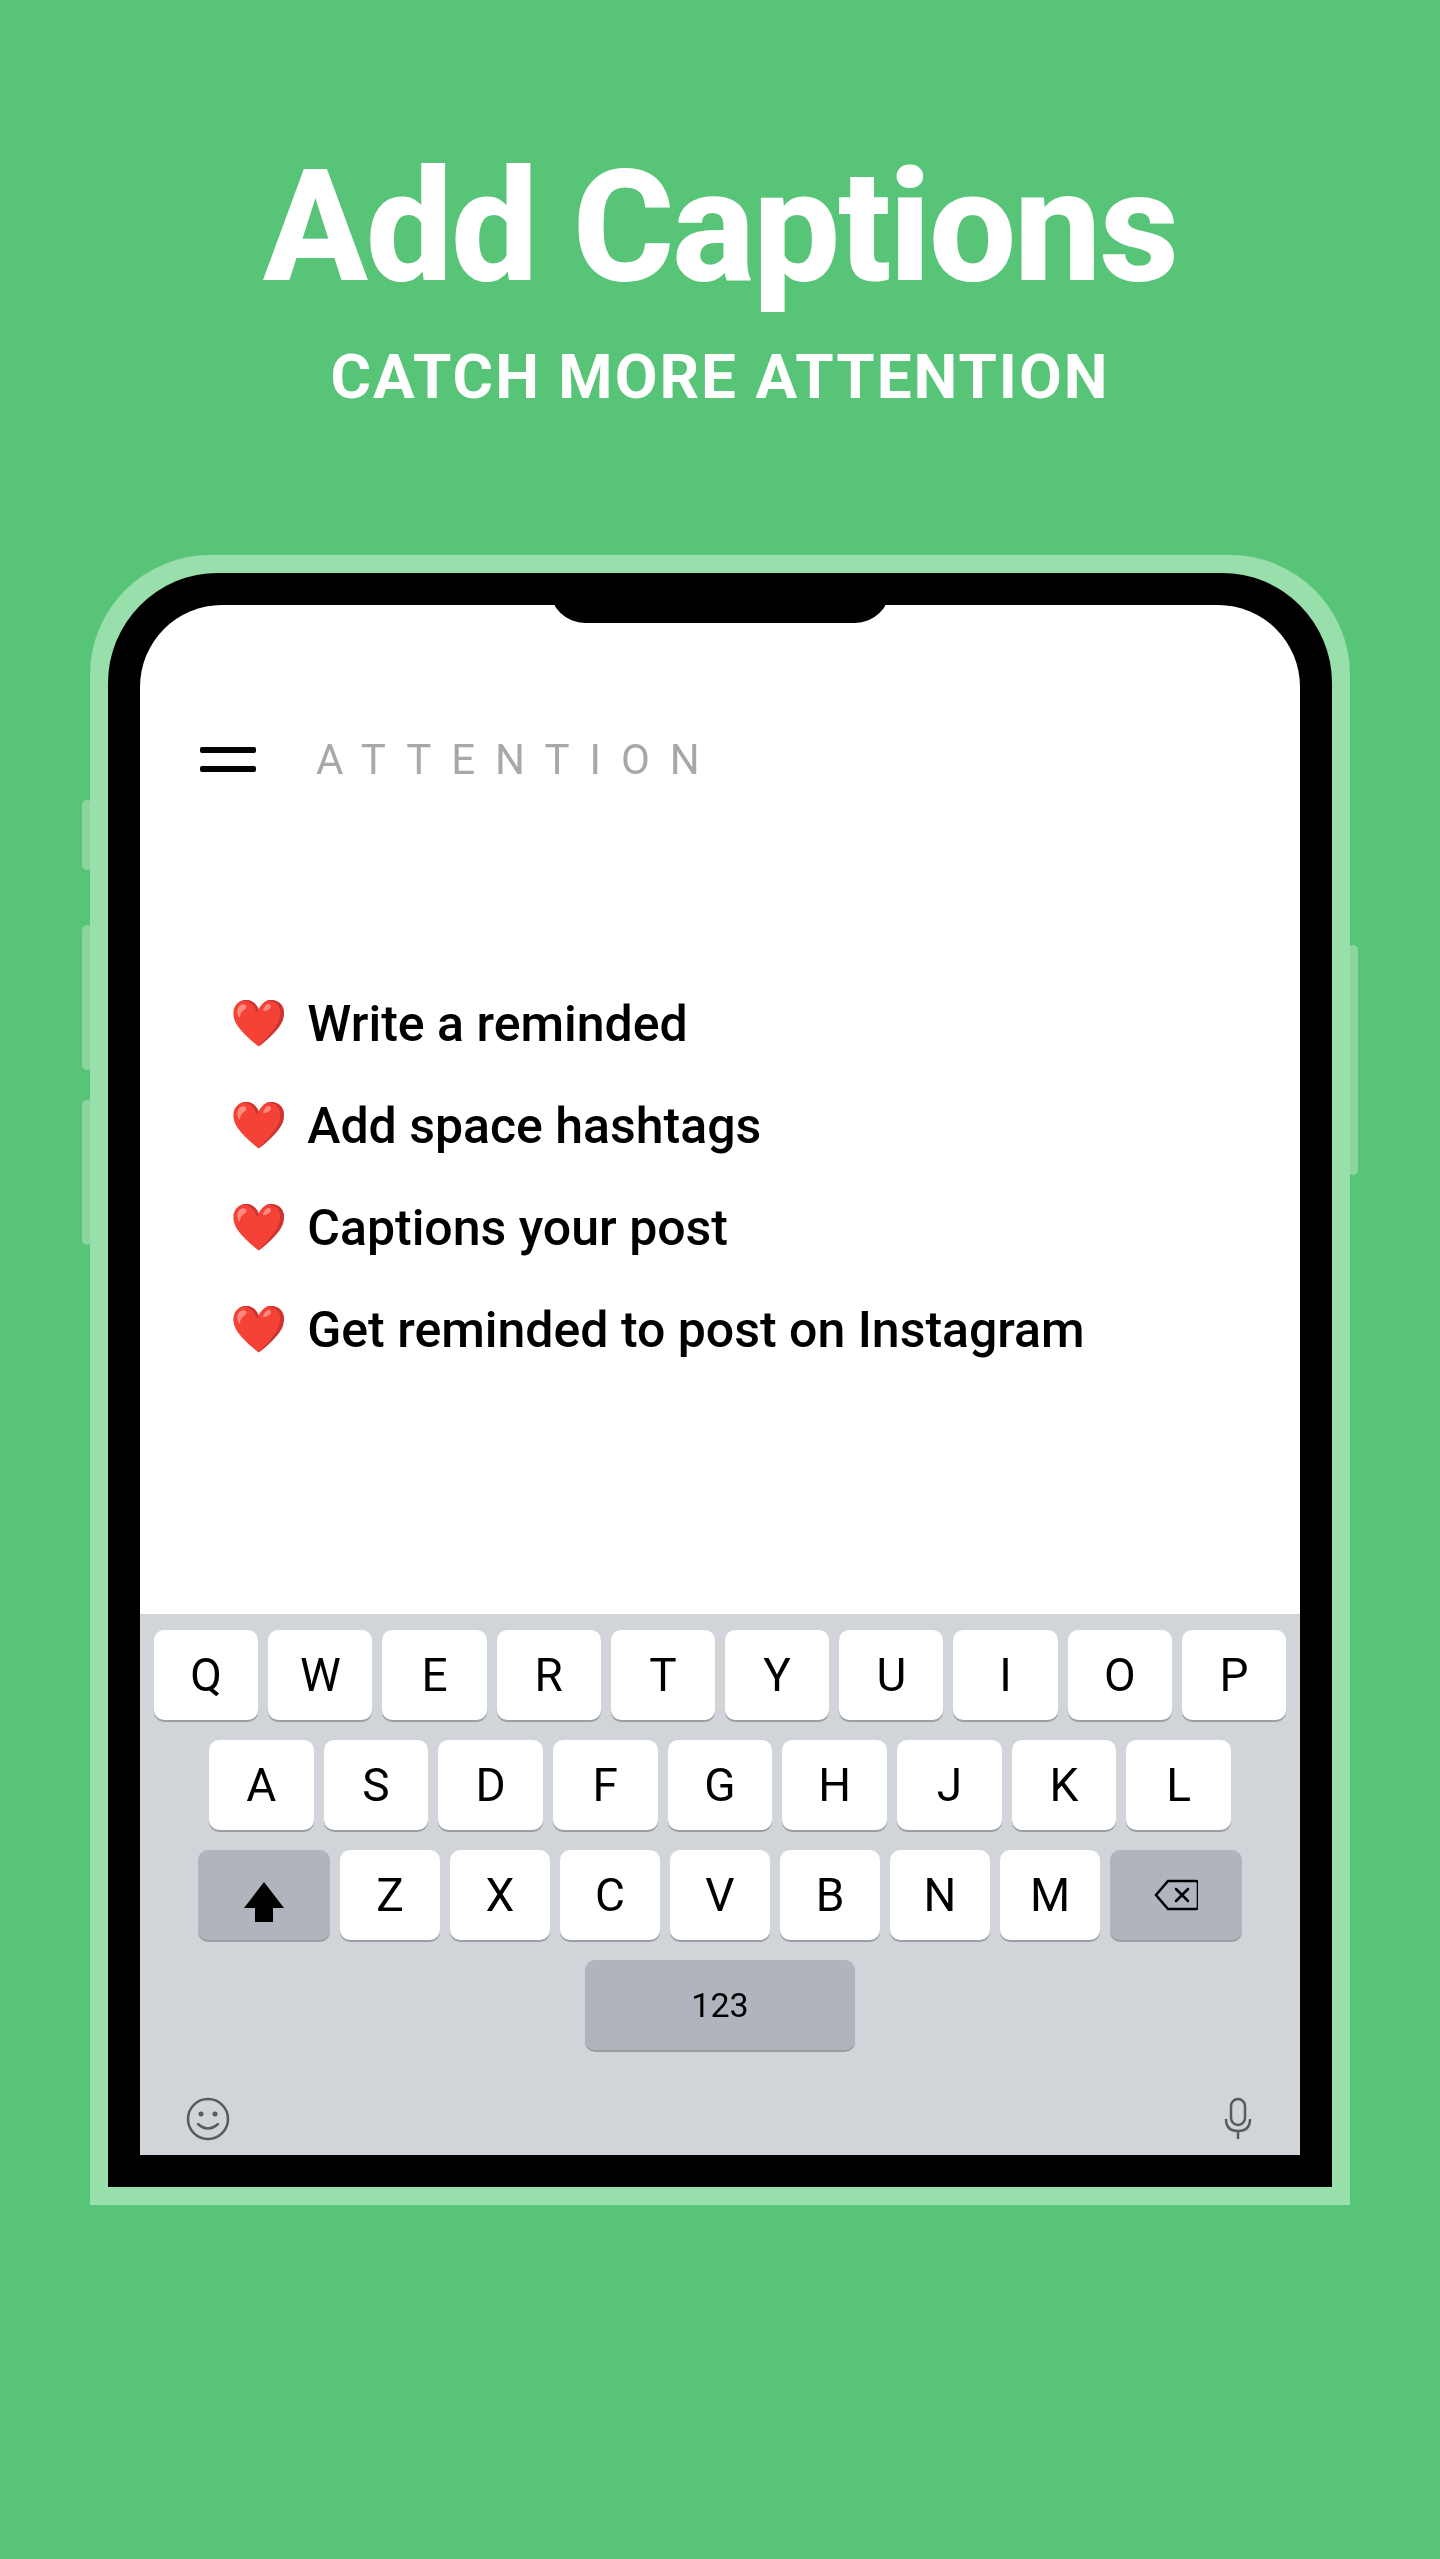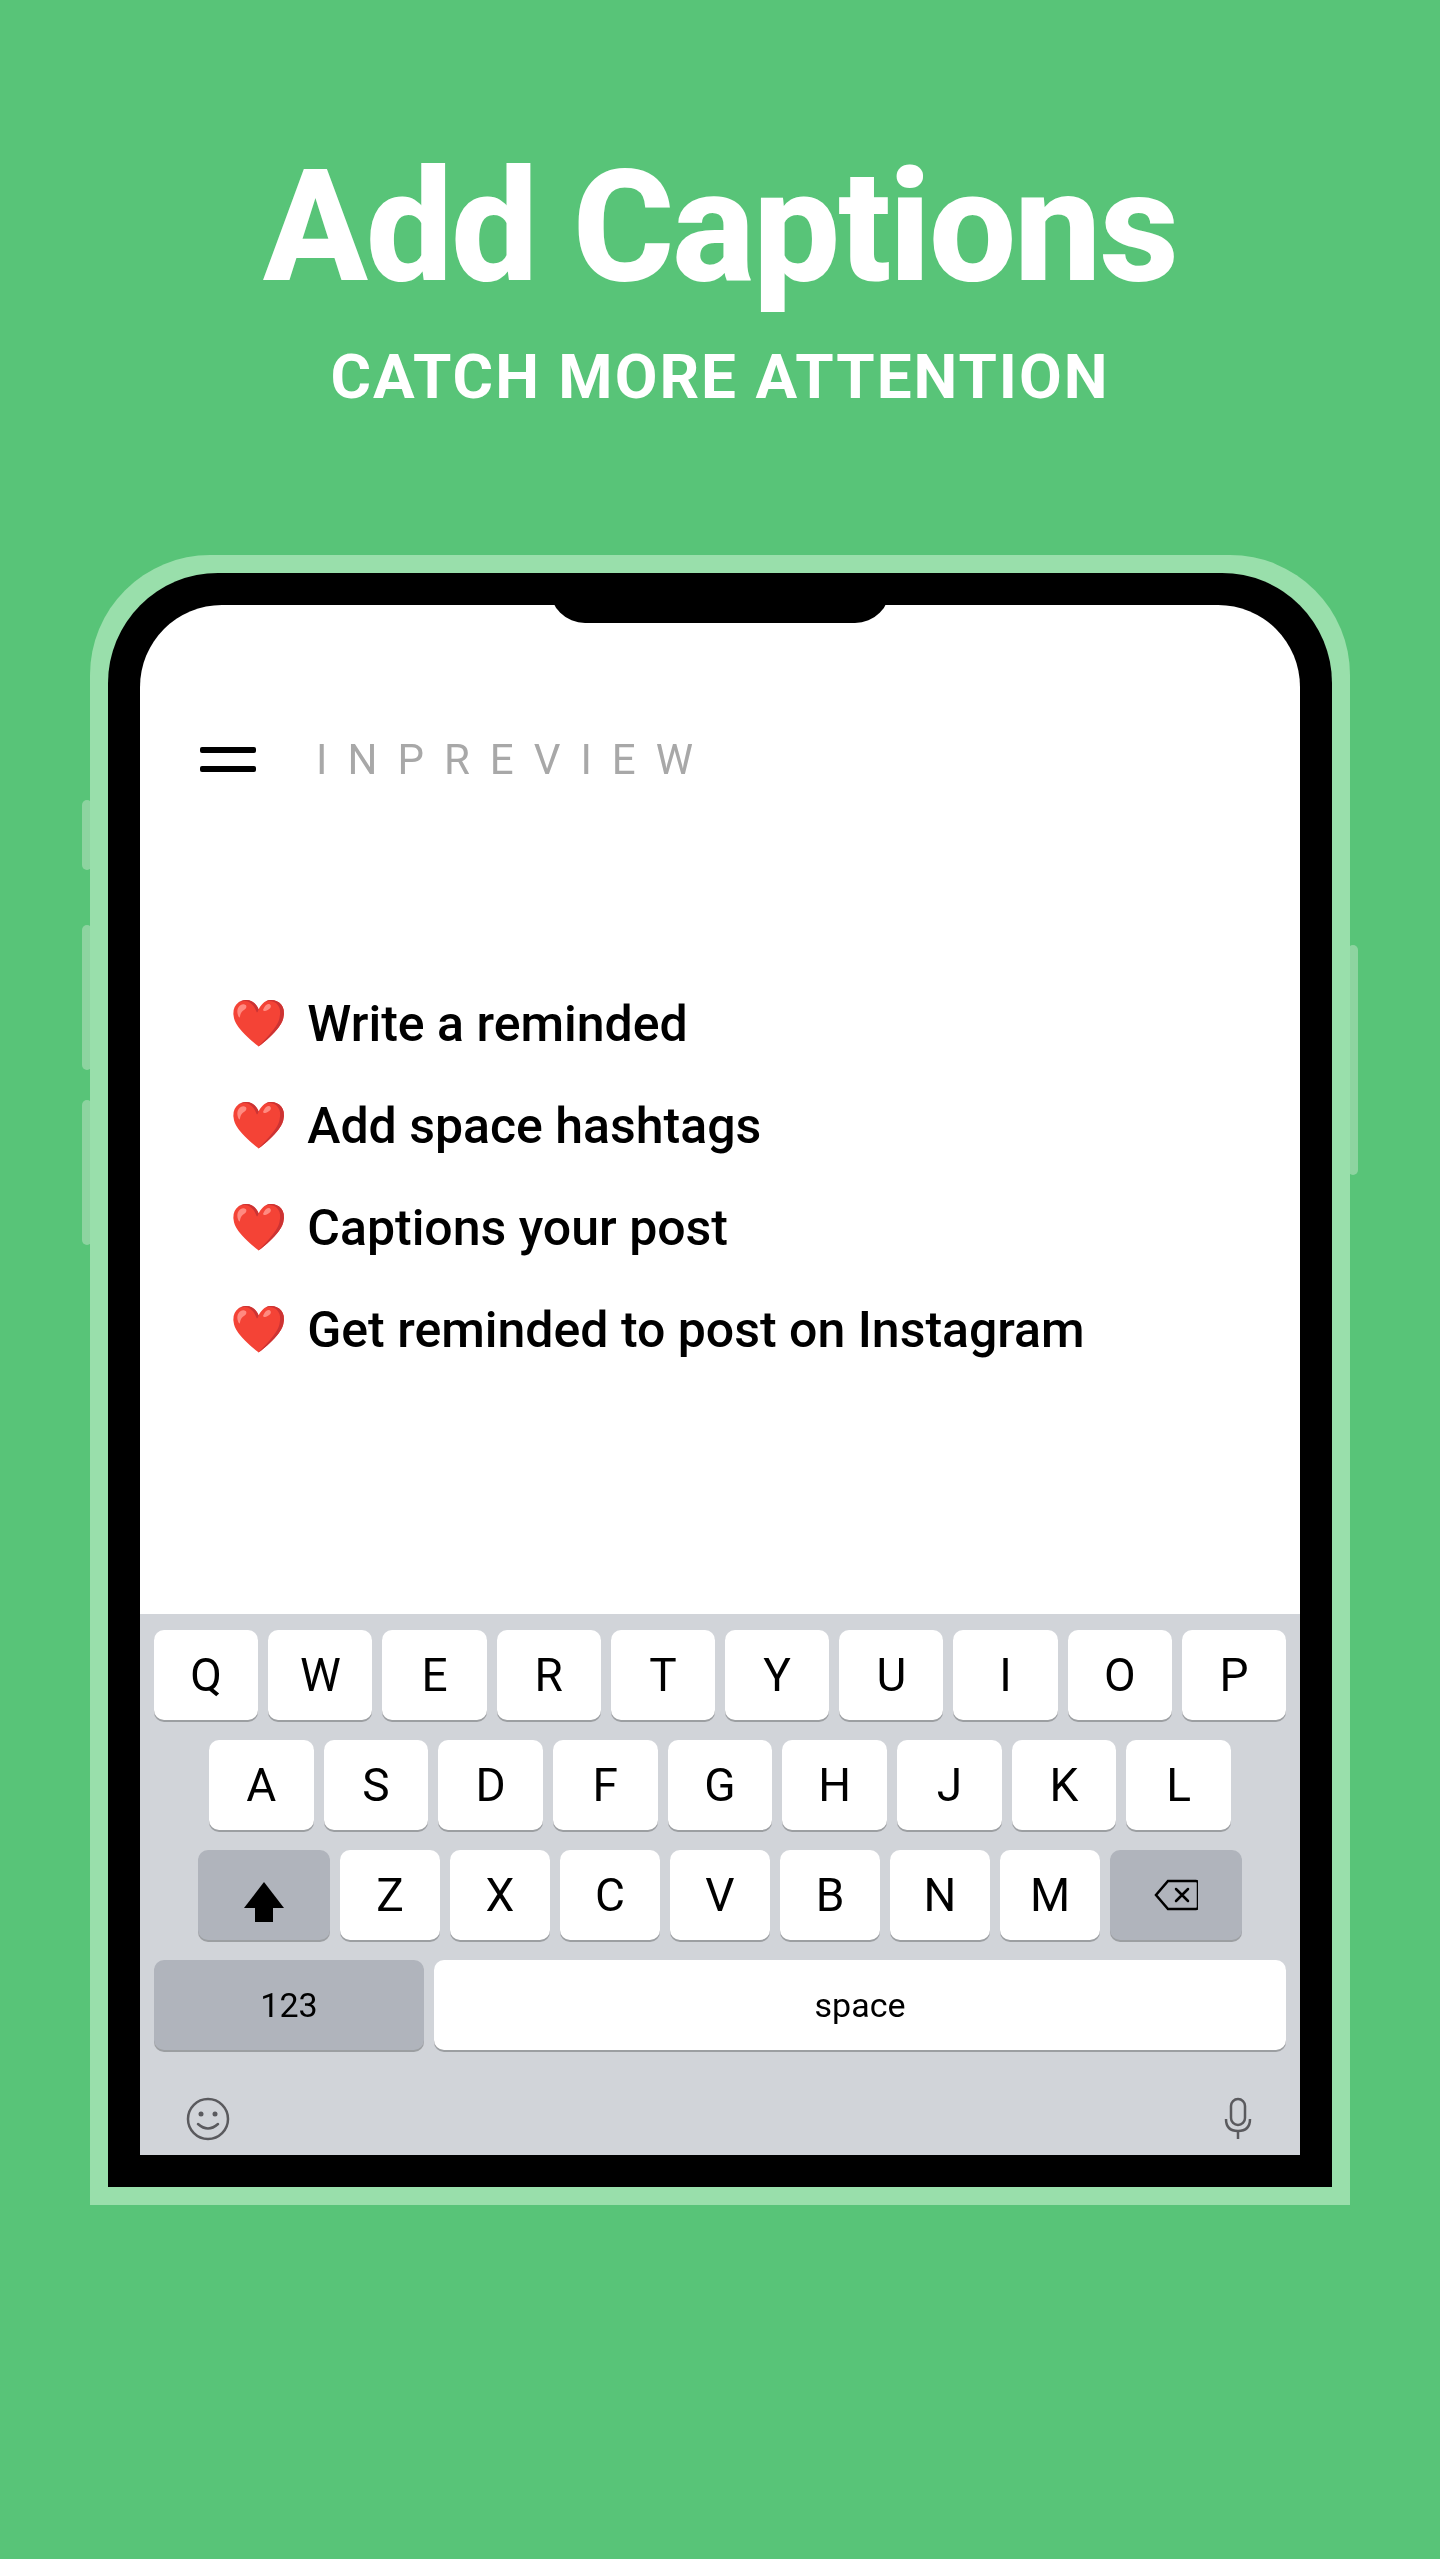--- a/index.html
+++ b/index.html
@@ -225,21 +225,21 @@
     <div class="side-btn right1"></div>
     <div class="phone-frame">
       <div class="notch"></div>
       <div class="phone-screen">
 
         <div class="app-header">
           <div class="hamburger">
             <span></span>
               <span></span>
           </div>
-          <div class="app-logo">INPREVIEW</div>
+          <div class="app-logo">ATTENTION</div>
         </div>
 
         <div class="caption-area">
           <div class="caption-line">
             <span class="heart">❤️</span>
             <span>Write a reminded</span>
           </div>
           <div class="caption-line">
             <span class="heart">❤️</span>
             <span>Add space hashtags</span>
@@ -293,21 +293,20 @@
               <span class="backspace-icon">
                 <svg width="44" height="32" viewBox="0 0 44 32">
                     <path d="M14 2 L42 2 Q44 2 44 4 L44 28 Q44 30 42 30 L14 30 L2 16 Z" fill="none" stroke="#000" stroke-width="2.5"></path>
                     <path d="M22 10 L34 22 M34 10 L22 22" stroke="#000" stroke-width="2.5" stroke-linecap="round"></path>
                   </svg>
               </span>
             </div>
           </div>
           <div class="kb-row row4">
             <div class="kb-key numbers">123</div>
-            <div class="kb-key space">space</div>
           </div>
           <div class="kb-bottom">
             <div class="kb-emoji">
               <svg width="48" height="48" viewBox="0 0 48 48">
                   <circle cx="24" cy="24" r="20" fill="none" stroke="#5a5a5e" stroke-width="2.5"></circle>
                   <circle cx="17" cy="19" r="2.5" fill="#5a5a5e"></circle>
                   <circle cx="31" cy="19" r="2.5" fill="#5a5a5e"></circle>
                   <path d="M14 29 Q24 38 34 29" fill="none" stroke="#5a5a5e" stroke-width="2.5" stroke-linecap="round"></path>
                 </svg>
             </div>

